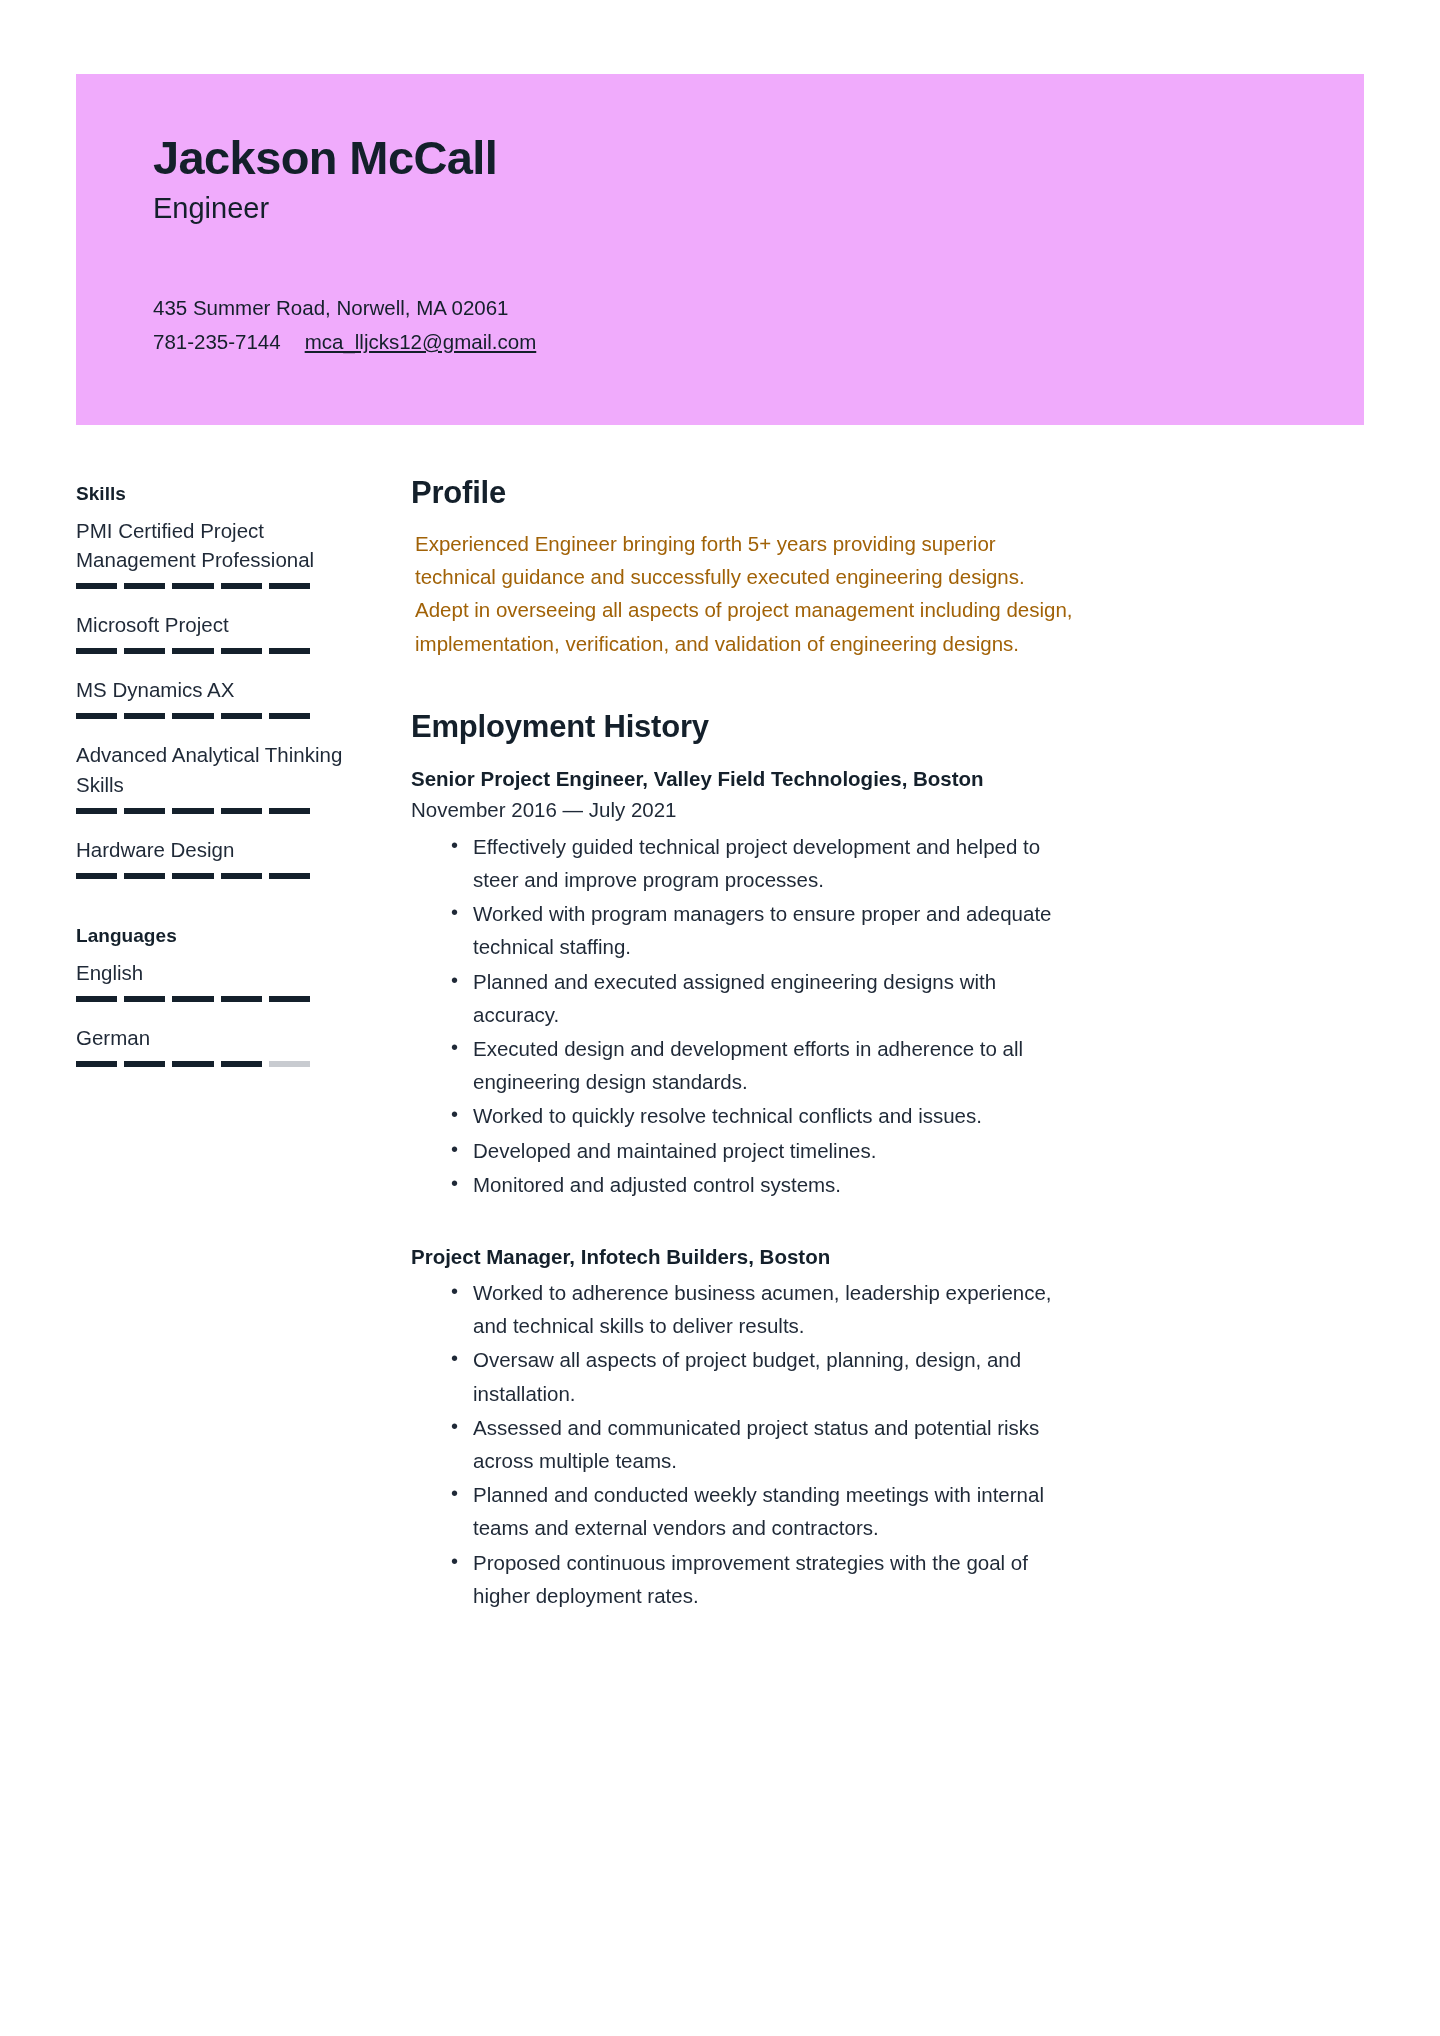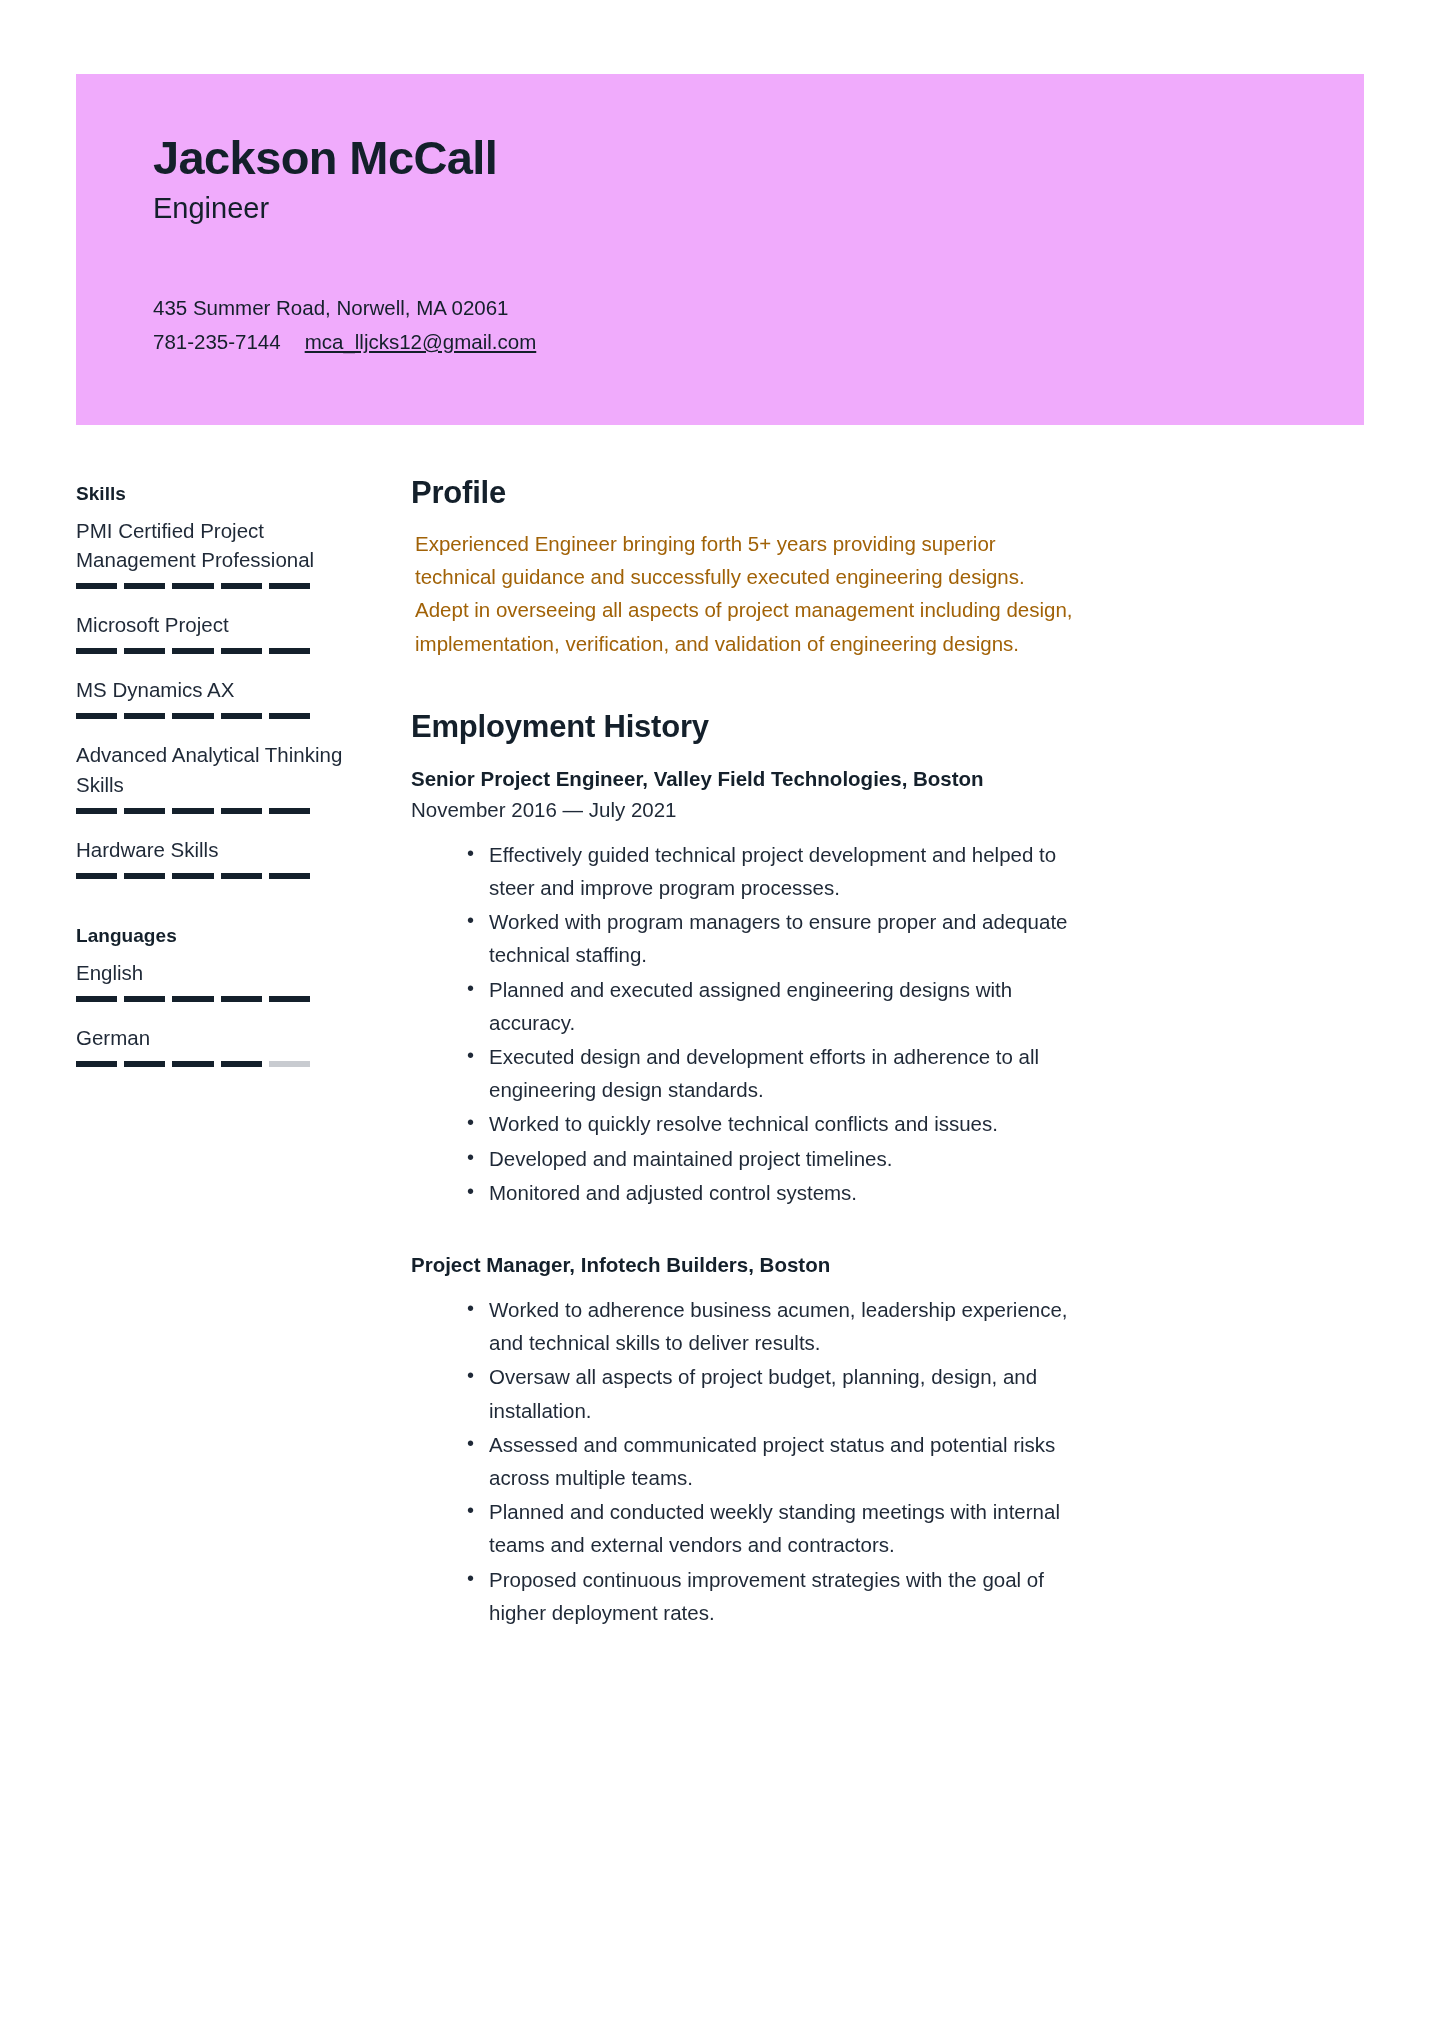--- a/index.html
+++ b/index.html
@@ -132,21 +132,21 @@
     font-weight: 700;
     color: #14202b;
     margin: 0 0 7px 0;
   }
   .job-dates {
     font-size: 20.5px;
     color: #1f2937;
     margin: 0 0 8px 0;
   }
   ul.bullets {
-    margin: 16px;
+    margin: 0;
     padding: 0 0 0 40px;
     list-style: none;
   }
   ul.bullets li {
     font-size: 20.5px;
     line-height: 1.62;
     color: #1f2937;
     position: relative;
     padding-left: 22px;
     margin-bottom: 1px;
@@ -216,21 +216,21 @@
             <div class="skill-label">Advanced Analytical Thinking Skills</div>
             <div class="rating">
               <span class="seg"></span>
               <span class="seg"></span>
               <span class="seg"></span>
               <span class="seg"></span>
               <span class="seg"></span>
             </div>
           </div>
           <div class="skill-item">
-            <div class="skill-label">Hardware Skills</div>
+            <div class="skill-label">Hardware Design</div>
             <div class="rating">
               <span class="seg"></span>
               <span class="seg"></span>
               <span class="seg"></span>
               <span class="seg"></span>
               <span class="seg"></span>
             </div>
           </div>
         </div>
 

